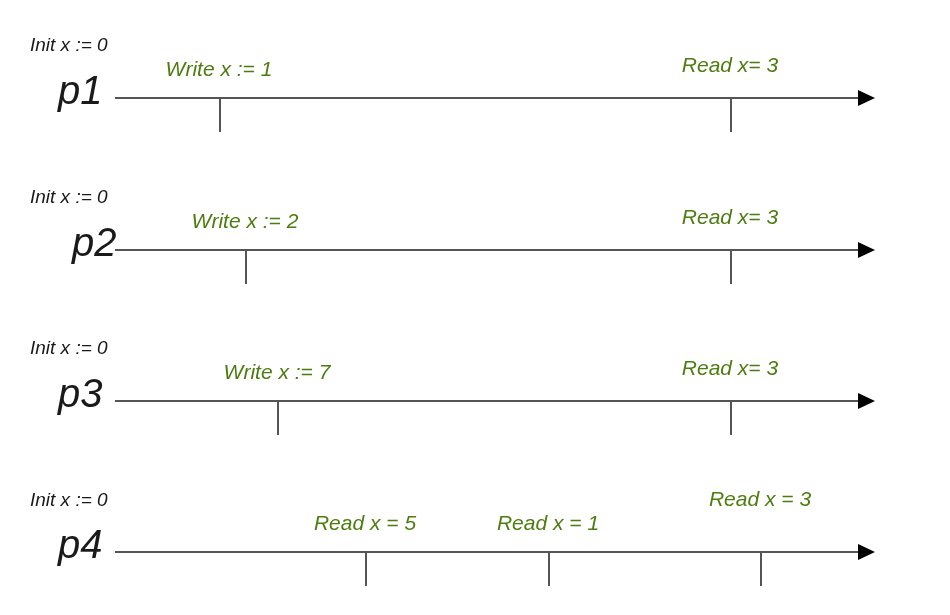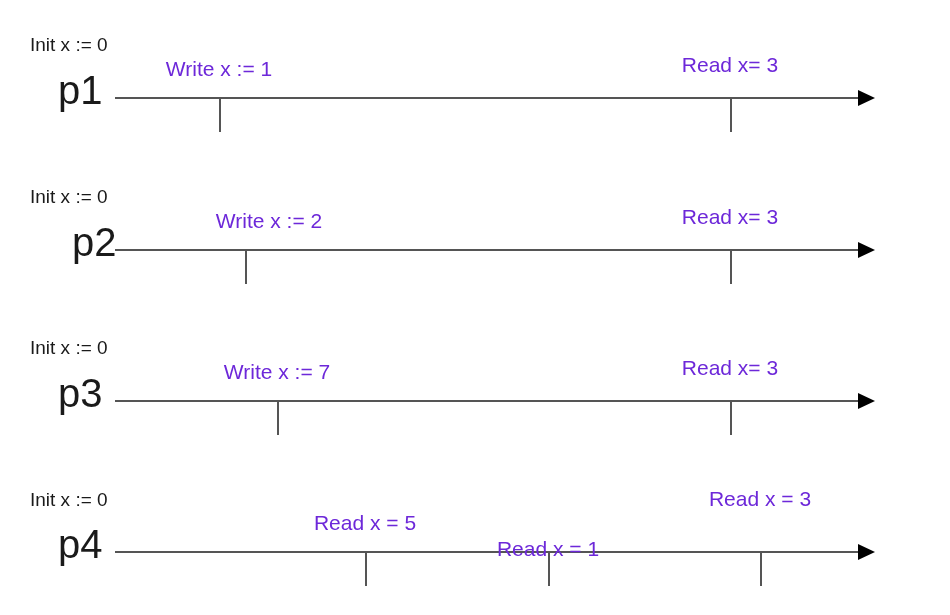--- a/index.html
+++ b/index.html
@@ -50,47 +50,47 @@
   }
   .event-tick {
     position: absolute;
     width: 0;
     border-left: 2px solid #555555;
   }
   .event-label {
     position: absolute;
     font-size: 21px;
     line-height: 21px;
-    color: #6d28d9;
+    color: #4d7c0f;
     white-space: nowrap;
     transform: translateX(-50%);
     text-align: right;
   }
 </style>
 </head>
 <body>
 
-<div id="canvas" style="background: rgb(255, 255, 255); color: rgb(26, 26, 26);">
+<div id="canvas" style="background: rgb(255, 255, 255); color: rgb(26, 26, 26); font-style: italic;">
     <div class="timeline-row" style="top: 0px;">
       <div class="init-label" style="left: 30px; top: 35px;">Init x := 0</div>
       <div class="process-label" style="left: 58px; top: 75px;">p1</div>
       <div class="axis-line" style="left: 115px; top: 97px; width: 743px; border-top-color: rgb(85, 85, 85);"></div>
       <div class="arrow-head" style="left: 858px; top: 90px; border-left-color: rgb(0, 0, 0);"></div>
       <div class="event-tick" style="left: 219px; top: 97px; height: 35px; border-left-color: rgb(85, 85, 85);"></div>
       <div class="event-label" style="left: 219px; top: 58px;">Write x := 1</div>
       <div class="event-tick" style="left: 730px; top: 97px; height: 35px; border-left-color: rgb(85, 85, 85);"></div>
       <div class="event-label" style="left: 730px; top: 54px;">Read x= 3</div>
     </div>
     <div class="timeline-row" style="top: 0px;">
       <div class="init-label" style="left: 30px; top: 187px;">Init x := 0</div>
       <div class="process-label" style="left: 58px; top: 227px; margin-left: 14px;">p2</div>
       <div class="axis-line" style="left: 115px; top: 249px; width: 743px; border-top-color: rgb(85, 85, 85);"></div>
       <div class="arrow-head" style="left: 858px; top: 242px; border-left-color: rgb(0, 0, 0);"></div>
       <div class="event-tick" style="left: 245px; top: 249px; height: 35px; border-left-color: rgb(85, 85, 85);"></div>
-      <div class="event-label" style="left: 245px; top: 210px; margin-left: 24px;">Write x := 2</div>
+      <div class="event-label" style="left: 245px; top: 210px;">Write x := 2</div>
       <div class="event-tick" style="left: 730px; top: 249px; height: 35px; border-left-color: rgb(85, 85, 85);"></div>
       <div class="event-label" style="left: 730px; top: 206px;">Read x= 3</div>
     </div>
     <div class="timeline-row" style="top: 0px;">
       <div class="init-label" style="left: 30px; top: 338px;">Init x := 0</div>
       <div class="process-label" style="left: 58px; top: 378px;">p3</div>
       <div class="axis-line" style="left: 115px; top: 400px; width: 743px; border-top-color: rgb(85, 85, 85);"></div>
       <div class="arrow-head" style="left: 858px; top: 393px; border-left-color: rgb(0, 0, 0);"></div>
       <div class="event-tick" style="left: 277px; top: 400px; height: 35px; border-left-color: rgb(85, 85, 85);"></div>
       <div class="event-label" style="left: 277px; top: 361px;">Write x := 7</div>
@@ -98,17 +98,17 @@
       <div class="event-label" style="left: 730px; top: 357px;">Read x= 3</div>
     </div>
     <div class="timeline-row" style="top: 0px;">
       <div class="init-label" style="left: 30px; top: 490px;">Init x := 0</div>
       <div class="process-label" style="left: 58px; top: 529px;">p4</div>
       <div class="axis-line" style="left: 115px; top: 551px; width: 743px; border-top-color: rgb(85, 85, 85);"></div>
       <div class="arrow-head" style="left: 858px; top: 544px; border-left-color: rgb(0, 0, 0);"></div>
       <div class="event-tick" style="left: 365px; top: 551px; height: 35px; border-left-color: rgb(85, 85, 85);"></div>
       <div class="event-label" style="left: 365px; top: 512px;">Read x = 5</div>
       <div class="event-tick" style="left: 548px; top: 551px; height: 35px; border-left-color: rgb(85, 85, 85);"></div>
-      <div class="event-label" style="left: 548px; top: 512px; margin-top: 26px;">Read x = 1</div>
+      <div class="event-label" style="left: 548px; top: 512px;">Read x = 1</div>
       <div class="event-tick" style="left: 760px; top: 551px; height: 35px; border-left-color: rgb(85, 85, 85);"></div>
       <div class="event-label" style="left: 760px; top: 488px;">Read x = 3</div>
     </div>
   </div>
 
 </body></html>

